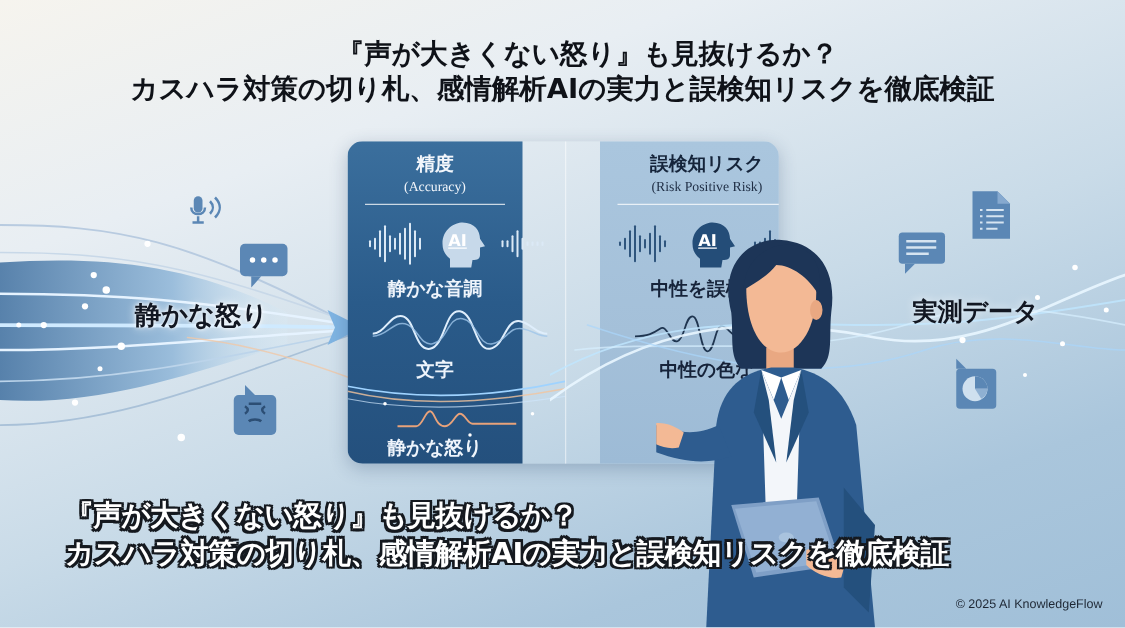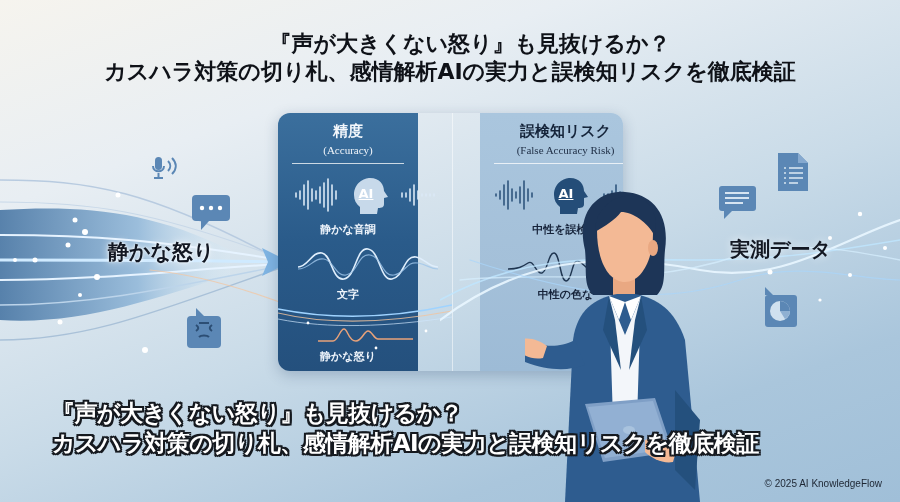--- a/index.html
+++ b/index.html
@@ -49,21 +49,21 @@
   .col-left .col-head .h, .col-left .col-head .s { color: #f2f6fb; }
   .col-right .col-head .h { color: #15243a; }
   .col-right .col-head .s { color: #1e2d44; }
   .col-rule { position: absolute; top: 50px; left: 14px; right: 14px; height: 1px; background: rgba(255,255,255,0.75); }
 
   .ai-head { position: absolute; width: 40px; height: 38px; }
   .ai-head .ai-txt {
     position: absolute; left: 0; top: 9px; width: 32px; text-align: center;
     font-size: 13px; font-weight: bold; text-decoration: underline;
   }
-  .panel-label { position: absolute; width: 100%; text-align: center; font-size: 11px; font-weight: bold; }
+  .panel-label { position: absolute; width: 100%; text-align: center; font-size: 15px; font-weight: bold; }
   .col-left .panel-label { color: #eef4fb; }
   .col-right .panel-label { color: #16233a; }
 
   
   .right-label {
     position: absolute; left: 730px; top: 236px; font-size: 20px; font-weight: bold; color: #121722;
     text-shadow: 0 0 8px rgba(255,255,255,0.7);
   }
 
   
@@ -212,21 +212,21 @@
         <circle cx="30" cy="22" r="1.4" fill="#fff"></circle>
           <circle cx="98" cy="47" r="1.4" fill="#fff"></circle>
           <circle cx="148" cy="30" r="1.4" fill="#fff"></circle>
       </svg>
       <div class="panel-label" style="top:236px">静かな怒り</div>
     </div>
 
     <div class="col-right">
       <div class="col-head">
         <div class="h">誤検知リスク</div>
-        <div class="s">(False Accuracy Risk)</div>
+        <div class="s">(Risk Positive Risk)</div>
       </div>
       <div class="col-rule"></div>
 
       <svg style="position:absolute;left:12px;top:62px" width="150" height="40" viewBox="0 0 150 40">
         <g stroke="#2f557d" stroke-width="1.6" stroke-linecap="round">
           <line x1="4" y1="19" x2="4" y2="21"></line>
             <line x1="8" y1="16" x2="8" y2="24"></line>
             <line x1="12" y1="10" x2="12" y2="30"></line>
           <line x1="16" y1="6" x2="16" y2="34"></line>
             <line x1="20" y1="14" x2="20" y2="26"></line>

